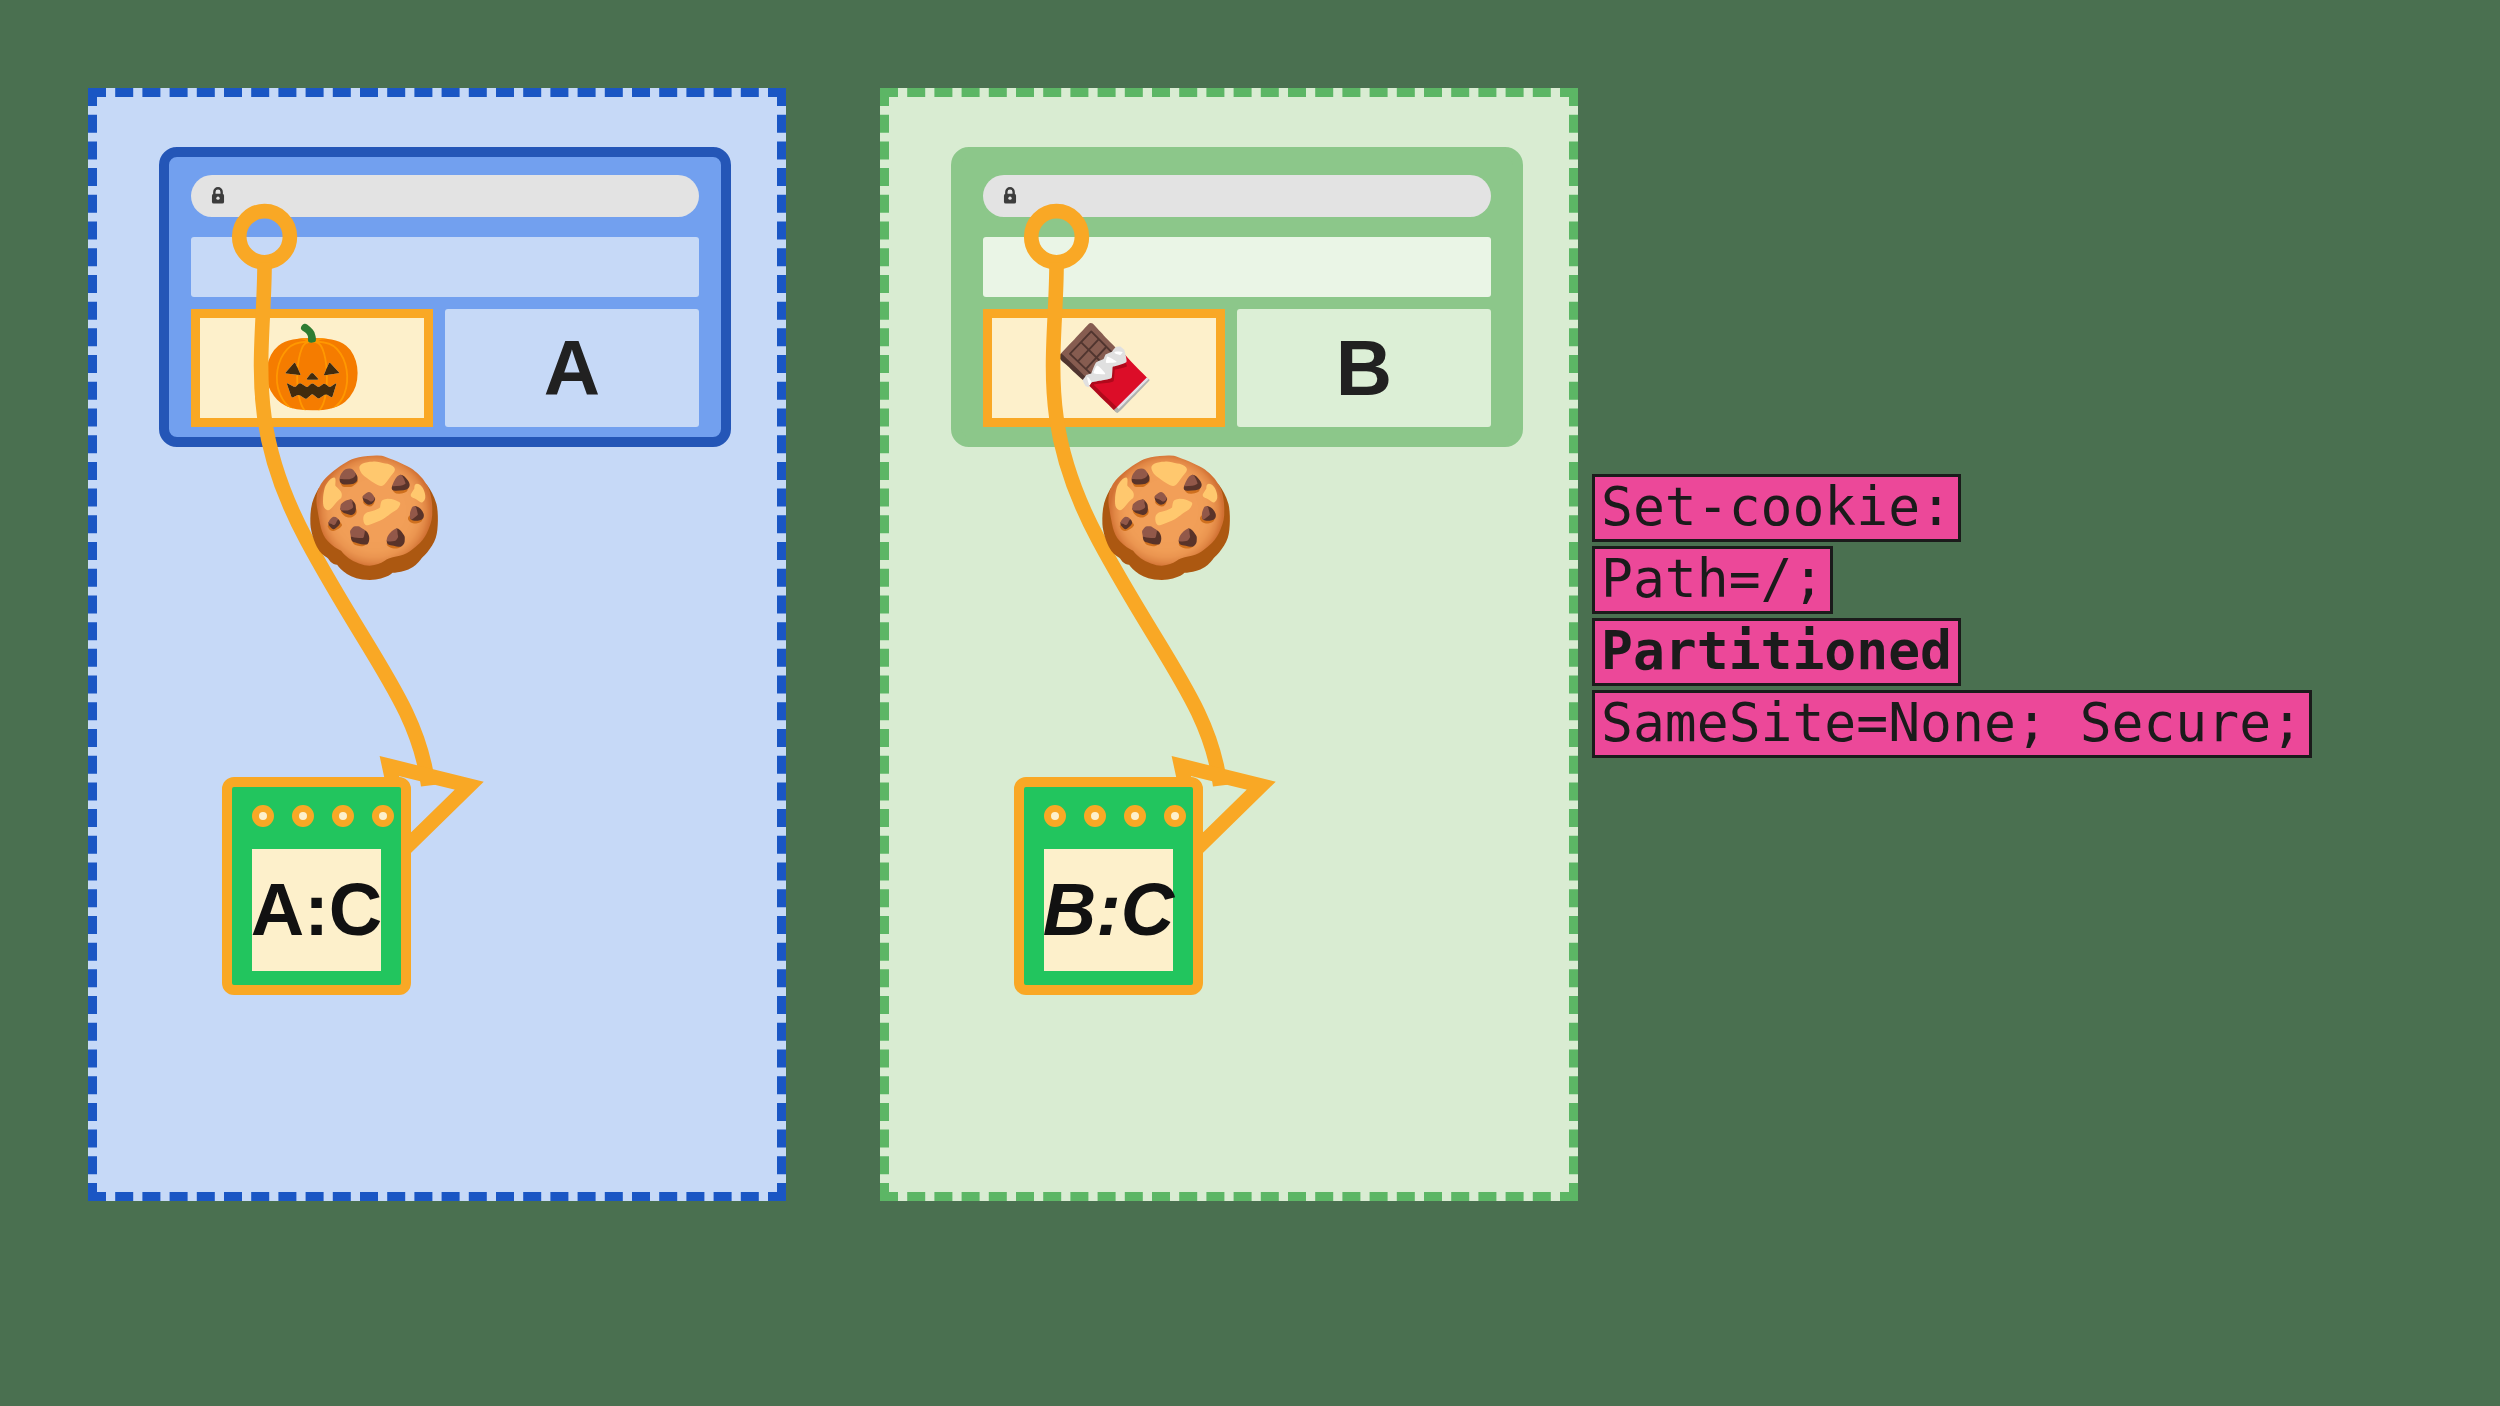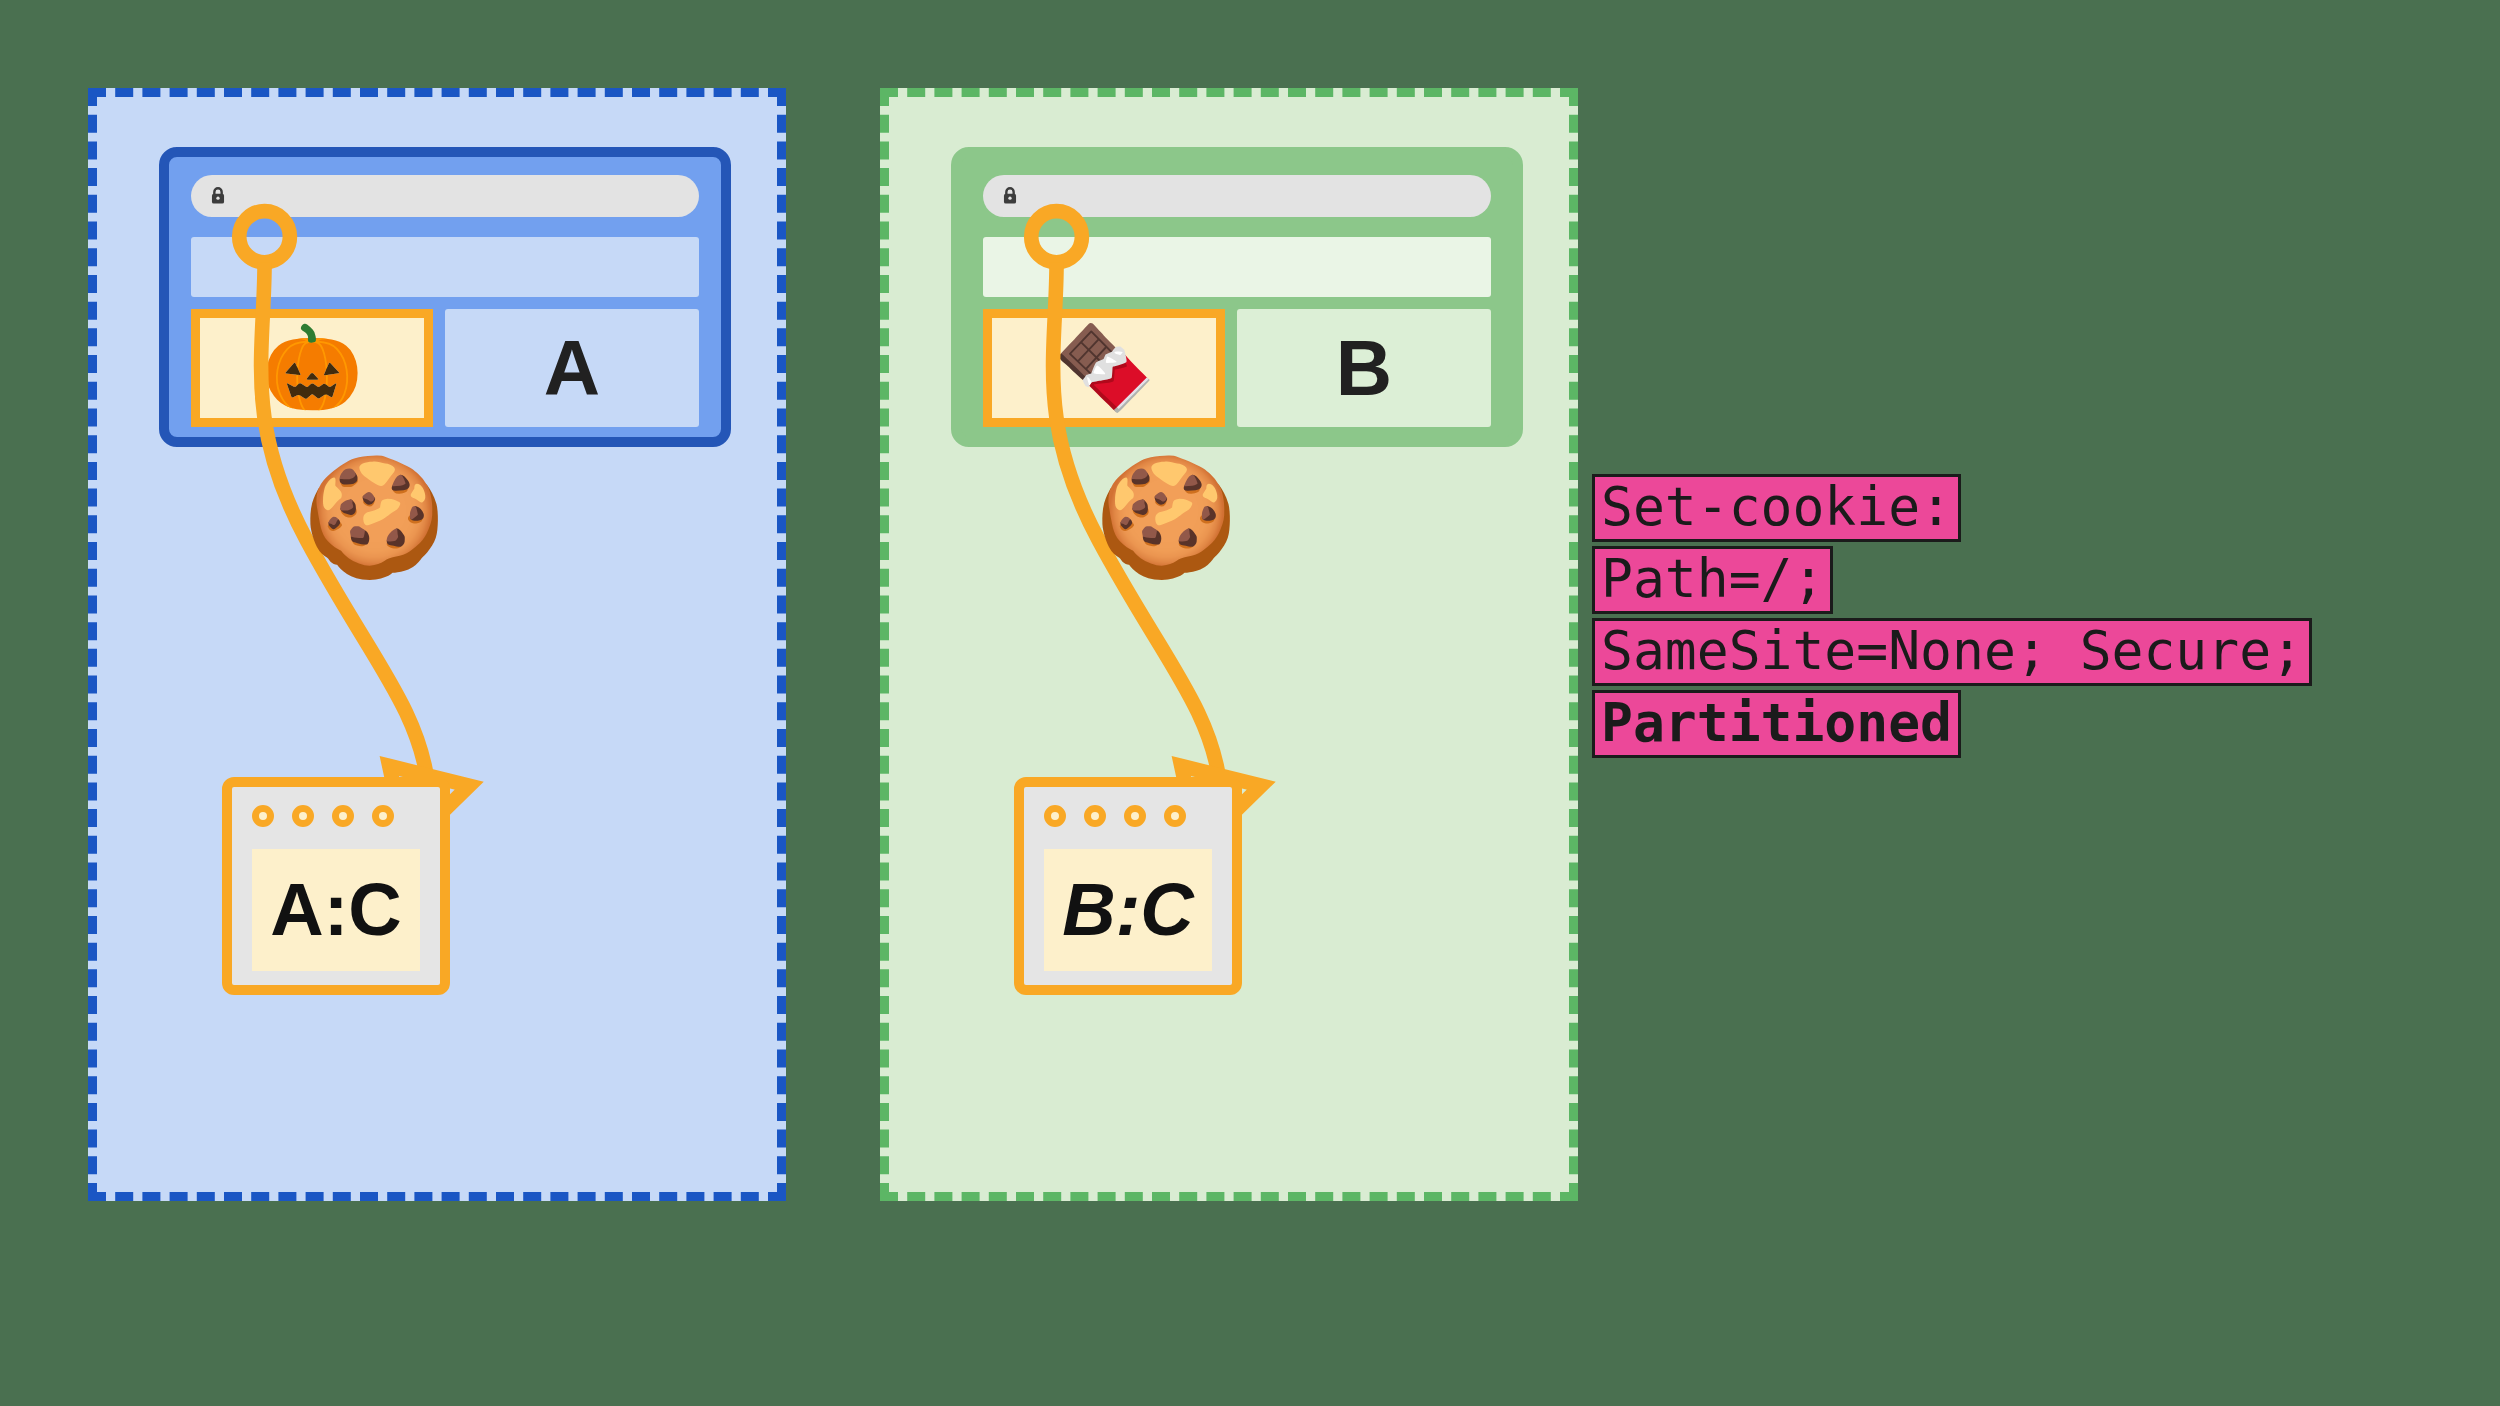--- a/index.html
+++ b/index.html
@@ -147,24 +147,24 @@
     position: absolute;
     font-size: 116px;
     line-height: 1;
     font-family: "DejaVu Sans", sans-serif;
     transform: translate(-50%, -50%);
   }
 
   
   .bucket {
     position: absolute;
-    width: 228px;
+    width: 189px;
     height: 218px;
     box-sizing: border-box;
-    background: #e5e5e5;
+    background: #22c55e;
     border: 10px solid #f9a825;
     border-radius: 12px;
   }
   .bucket-dots {
     position: absolute;
     left: 20px;
     top: 18px;
     display: flex;
     gap: 18px;
   }
@@ -312,15 +312,15 @@
     </div>
     <div class="bucket-screen">
       <span class="bucket-label">B:C</span>
     </div>
   </div>
 </div>
 
 <div class="code-block">
   <span class="code-line">Set-cookie:</span>
   <span class="code-line">Path=/;</span>
+  <span class="code-line bold">Partitioned</span>
   <span class="code-line">SameSite=None; Secure;</span>
-  <span class="code-line bold">Partitioned</span>
 </div>
 
 </body></html>

